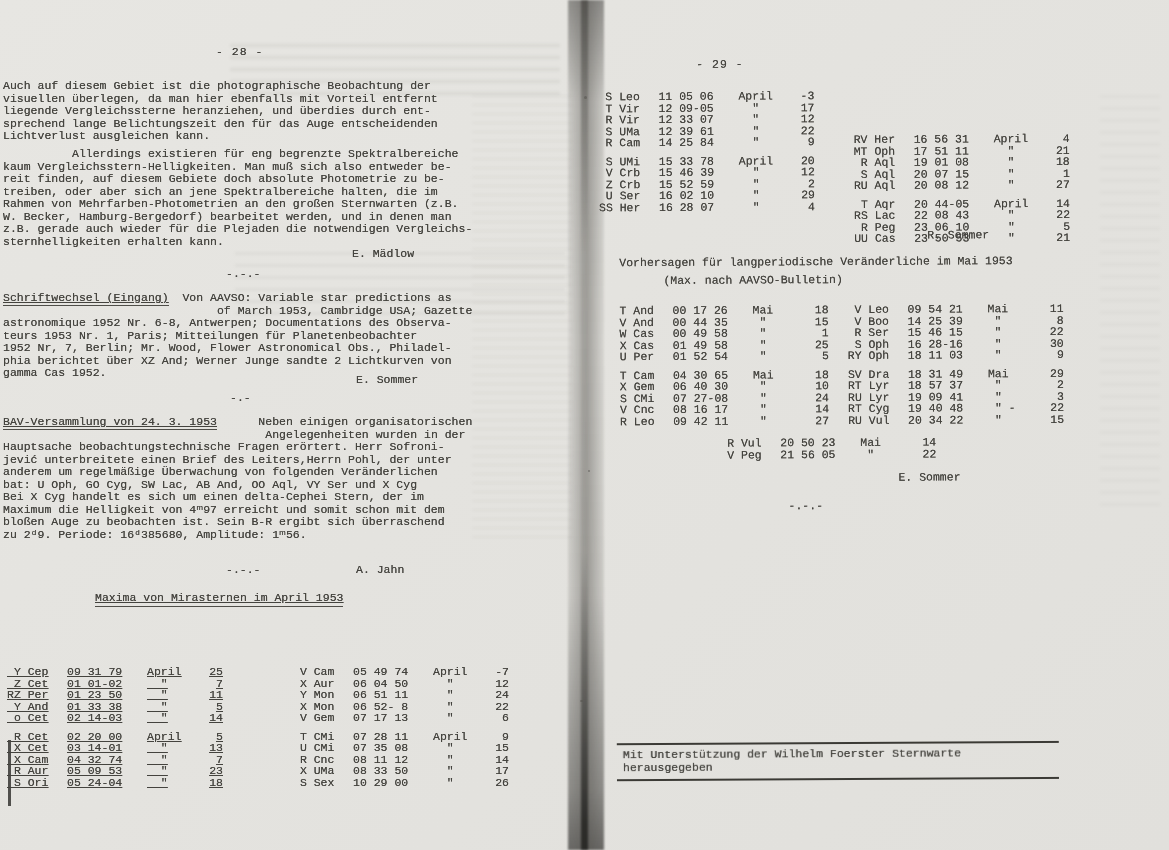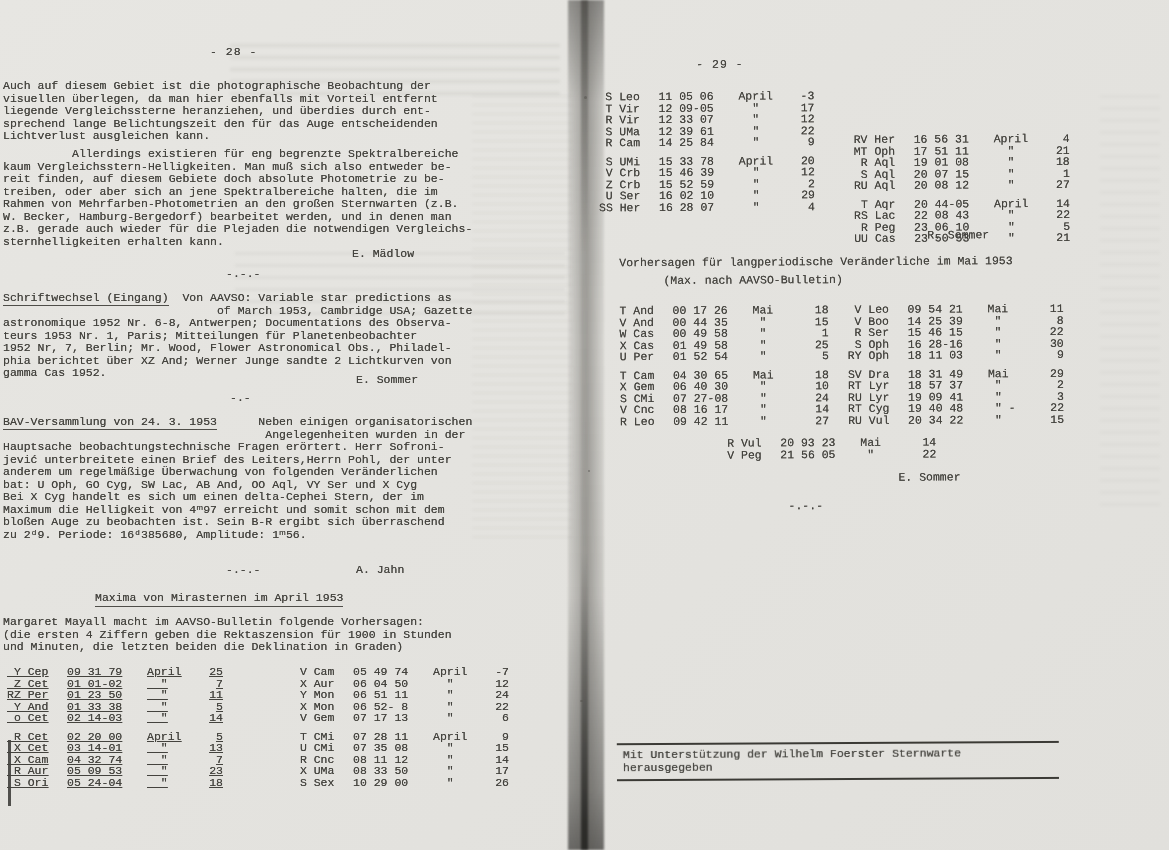--- a/index.html
+++ b/index.html
@@ -7,21 +7,21 @@
     width:1169px;height:850px;position:relative;overflow:hidden;
     background:linear-gradient(135deg,#e7e6e2 0%,#e4e3df 45%,#e1e0dc 100%);
     font-family:"Liberation Mono","DejaVu Sans Mono",monospace;
     color:#44433e;
   }
   .page{position:absolute;inset:0;font-size:11.5px;line-height:12.5px;
         text-shadow:0 0 .6px rgba(62,61,56,.8);}
   #right-page{transform:rotate(-0.3deg);transform-origin:850px 400px;}
   .abs{position:absolute;white-space:pre-wrap;}
   .pre{white-space:pre-wrap;width:540px;}
-  .heading-underline{border-bottom:1px solid rgba(62,61,56,.9);padding-bottom:1px;}
+  .heading-underline{border-bottom:1px solid rgba(62,61,56,.9);padding-bottom:1px;text-decoration:underline;}
   .pageno{letter-spacing:1px;}
   
   .tgroup{position:absolute;}
   .tblock{margin-bottom:7px;}
   .trow{display:flex;height:11.5px;line-height:11.5px;white-space:pre;}
   .trow .c0{width:44px;}
   .trow .c1{width:64px;margin-left:16px;}
   .trow .c2{width:46px;margin-left:16px;}
   .trow .c3{width:30px;text-align:right;}
   
@@ -59,21 +59,21 @@
 <div class="edge-bar"></div>
 <div class="ghost" style="left:230px;top:44px;width:330px;height:52px;"></div>
 <div class="ghost vertical" style="left:472px;top:95px;width:100px;height:450px;opacity:.38;"></div>
 <div class="ghost" style="left:235px;top:252px;width:330px;height:66px;opacity:.35;"></div>
 <div class="ghost" style="left:1100px;top:95px;width:60px;height:420px;opacity:.22;"></div>
 <div class="speck" style="left:584px;top:96px;width:3px;height:3px;"></div>
 <div class="speck" style="left:588px;top:470px;width:2px;height:2px;"></div>
 <div class="speck" style="left:580px;top:700px;width:3px;height:2px;"></div>
 
 <div id="left-page" class="page">
-  <div class="abs pageno" style="left:210px;top:46px;">- 28 -</div>
+  <div class="abs pageno" style="left:216px;top:46px;">- 28 -</div>
 
   <div class="abs pre" style="left:3px;top:80px;">Auch auf diesem Gebiet ist die photographische Beobachtung der
 visuellen überlegen, da man hier ebenfalls mit Vorteil entfernt
 liegende Vergleichssterne heranziehen, und überdies durch ent-
 sprechend lange Belichtungszeit den für das Auge entscheidenden
 Lichtverlust ausgleichen kann.</div>
 
   <div class="abs pre" style="left:3px;top:148px;">          Allerdings existieren für eng begrenzte Spektralbereiche
 kaum Vergleichsstern-Helligkeiten. Man muß sich also entweder be-
 reit finden, auf diesem Gebiete doch absolute Photometrie zu be-
@@ -109,23 +109,20 @@
 Maximum die Helligkeit von 4ᵐ97 erreicht und somit schon mit dem
 bloßen Auge zu beobachten ist. Sein B-R ergibt sich überraschend
 zu 2ᵈ9. Periode: 16ᵈ385680, Amplitude: 1ᵐ56.</span></div>
 
   <div class="abs" style="left:356px;top:546px;margin-top:18px;">A. Jahn</div>
 
   <div class="abs" style="left:226px;top:564px;">-.-.-</div>
 
   <div class="abs heading-underline" style="left:95px;top:592px;">Maxima von Mirasternen im April 1953</div>
 
-  <div class="abs pre" style="left:3px;top:616px;">Margaret Mayall macht im AAVSO-Bulletin folgende Vorhersagen:
-(die ersten 4 Ziffern geben die Rektaszension für 1900 in Stunden
-und Minuten, die letzten beiden die Deklination in Graden)</div>
 
   <div class="tgroup" style="left:7px;top:666px;text-decoration:underline;">
       <div class="tblock">
         <div class="trow"><span class="c0"> Y Cep</span><span class="c1">09 31 79</span><span class="c2">April</span><span class="c3">25</span></div>
         <div class="trow"><span class="c0"> Z Cet</span><span class="c1">01 01-02</span><span class="c2">  "</span><span class="c3">7</span></div>
         <div class="trow"><span class="c0">RZ Per</span><span class="c1">01 23 50</span><span class="c2">  "</span><span class="c3">11</span></div>
         <div class="trow"><span class="c0"> Y And</span><span class="c1">01 33 38</span><span class="c2">  "</span><span class="c3">5</span></div>
         <div class="trow"><span class="c0"> o Cet</span><span class="c1">02 14-03</span><span class="c2">  "</span><span class="c3">14</span></div>
       </div>
       <div class="tblock">
@@ -221,21 +218,21 @@
       <div class="tblock">
         <div class="trow"><span class="c0">SV Dra</span><span class="c1">18 31 49</span><span class="c2">Mai</span><span class="c3">29</span></div>
         <div class="trow"><span class="c0">RT Lyr</span><span class="c1">18 57 37</span><span class="c2"> "</span><span class="c3">2</span></div>
         <div class="trow"><span class="c0">RU Lyr</span><span class="c1">19 09 41</span><span class="c2"> "</span><span class="c3">3</span></div>
         <div class="trow"><span class="c0">RT Cyg</span><span class="c1">19 40 48</span><span class="c2"> " -</span><span class="c3">22</span></div>
         <div class="trow"><span class="c0">RU Vul</span><span class="c1">20 34 22</span><span class="c2"> "</span><span class="c3">15</span></div>
       </div>
     </div>
   <div class="tgroup" style="left:720px;top:437px;">
       <div class="tblock">
-        <div class="trow"><span class="c0"> R Vul</span><span class="c1">20 93 23</span><span class="c2">Mai</span><span class="c3">14</span></div>
+        <div class="trow"><span class="c0"> R Vul</span><span class="c1">20 50 23</span><span class="c2">Mai</span><span class="c3">14</span></div>
         <div class="trow"><span class="c0"> V Peg</span><span class="c1">21 56 05</span><span class="c2"> "</span><span class="c3">22</span></div>
       </div>
     </div>
 
   <div class="abs" style="left:898px;top:472px;">E. Sommer</div>
 
   <div class="abs" style="left:788px;top:500px;">-.-.-</div>
 
   <div class="abs footer-box" style="left:615px;top:742px;width:430px;">Mit Unterstützung der Wilhelm Foerster Sternwarte herausgegeben</div>
 </div>

